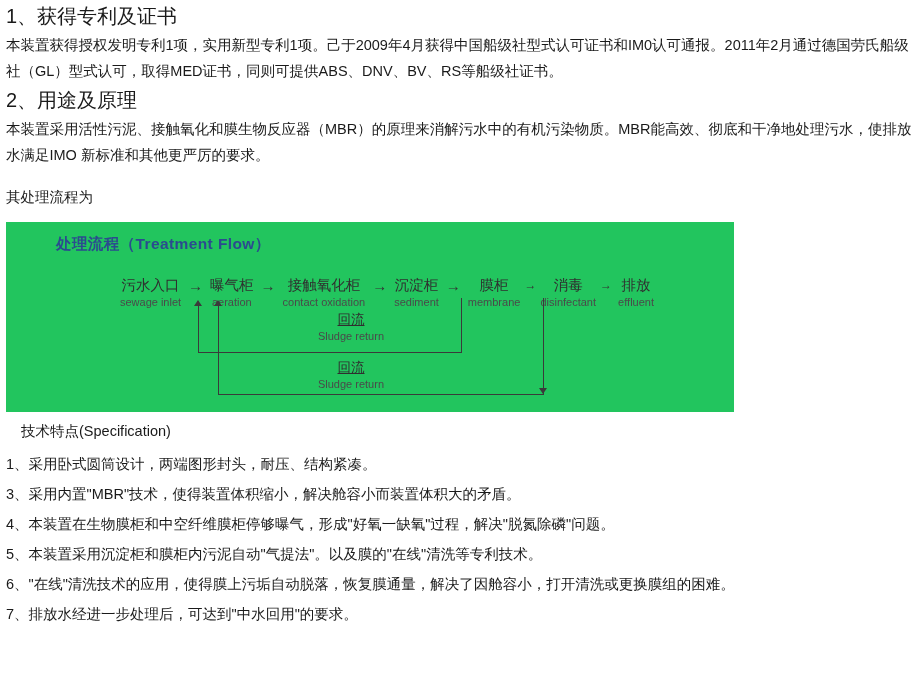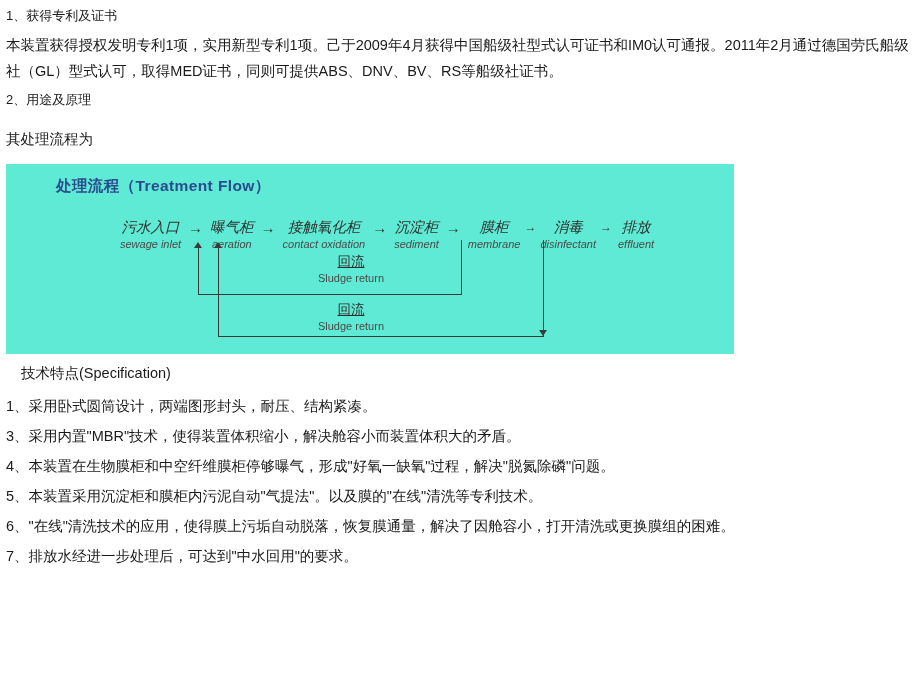--- a/index.html
+++ b/index.html
@@ -16,21 +16,21 @@
     overflow: hidden;
   }
   .page {
     position: relative;
     width: 918px;
     height: 676px;
     box-sizing: border-box;
     padding: 0 6px;
   }
   .sec-head {
-    font-size: 13px;
+    font-size: 20px;
     color: #1a1a1a;
     margin: 6px 0 6px 0;
     line-height: 20px;
   }
   .para {
     font-size: 14.5px;
     line-height: 26px;
     margin: 0 0 4px 0;
     color: #1a1a1a;
   }
@@ -38,41 +38,40 @@
     margin-bottom: 2px;
     margin-top: 16px;
   }
 
   
   .flow-box {
     position: relative;
     margin: 12px 0 10px 0;
     width: 728px;
     height: 190px;
-    background: #5eead4;
+    background: #22c55e;
     box-sizing: border-box;
   }
   .flow-title {
     position: absolute;
     left: 50px;
     top: 12px;
     color: #2b4b8f;
     font-weight: bold;
     font-size: 15.5px;
     letter-spacing: 0.4px;
   }
   .flow-row {
     position: absolute;
     left: 0;
     top: 54px;
     width: 764px;
     display: flex;
     justify-content: center;
     align-items: flex-start;
-    font-style: italic;
   }
   .node {
     text-align: center;
     min-width: 40px;
     color: #2f2f2f;
   }
   .node .cn {
     font-size: 14.5px;
     line-height: 19px;
     white-space: nowrap;
@@ -146,20 +145,21 @@
 </style>
 </head>
 <body>
 
 <div class="page">
 
   <div class="sec-head">1、获得专利及证书</div>
   <div class="para">本装置获得授权发明专利1项，实用新型专利1项。己于2009年4月获得中国船级社型式认可证书和IM0认可通报。2011年2月通过德国劳氏船级社（GL）型式认可，取得MED证书，同则可提供ABS、DNV、BV、RS等船级社证书。</div>
 
   <div class="sec-head">2、用途及原理</div>
+  <div class="para">本装置采用活性污泥、接触氧化和膜生物反应器（MBR）的原理来消解污水中的有机污染物质。MBR能高效、彻底和干净地处理污水，使排放水满足IMO 新标准和其他更严厉的要求。</div>
 
   <div class="para tight">其处理流程为</div>
 
   <div class="flow-box">
     <div class="flow-title">处理流程（Treatment Flow）</div>
 
     <div class="flow-row">
       <div class="node">
         <div class="cn">污水入口</div>
         <div class="en">sewage inlet</div>

